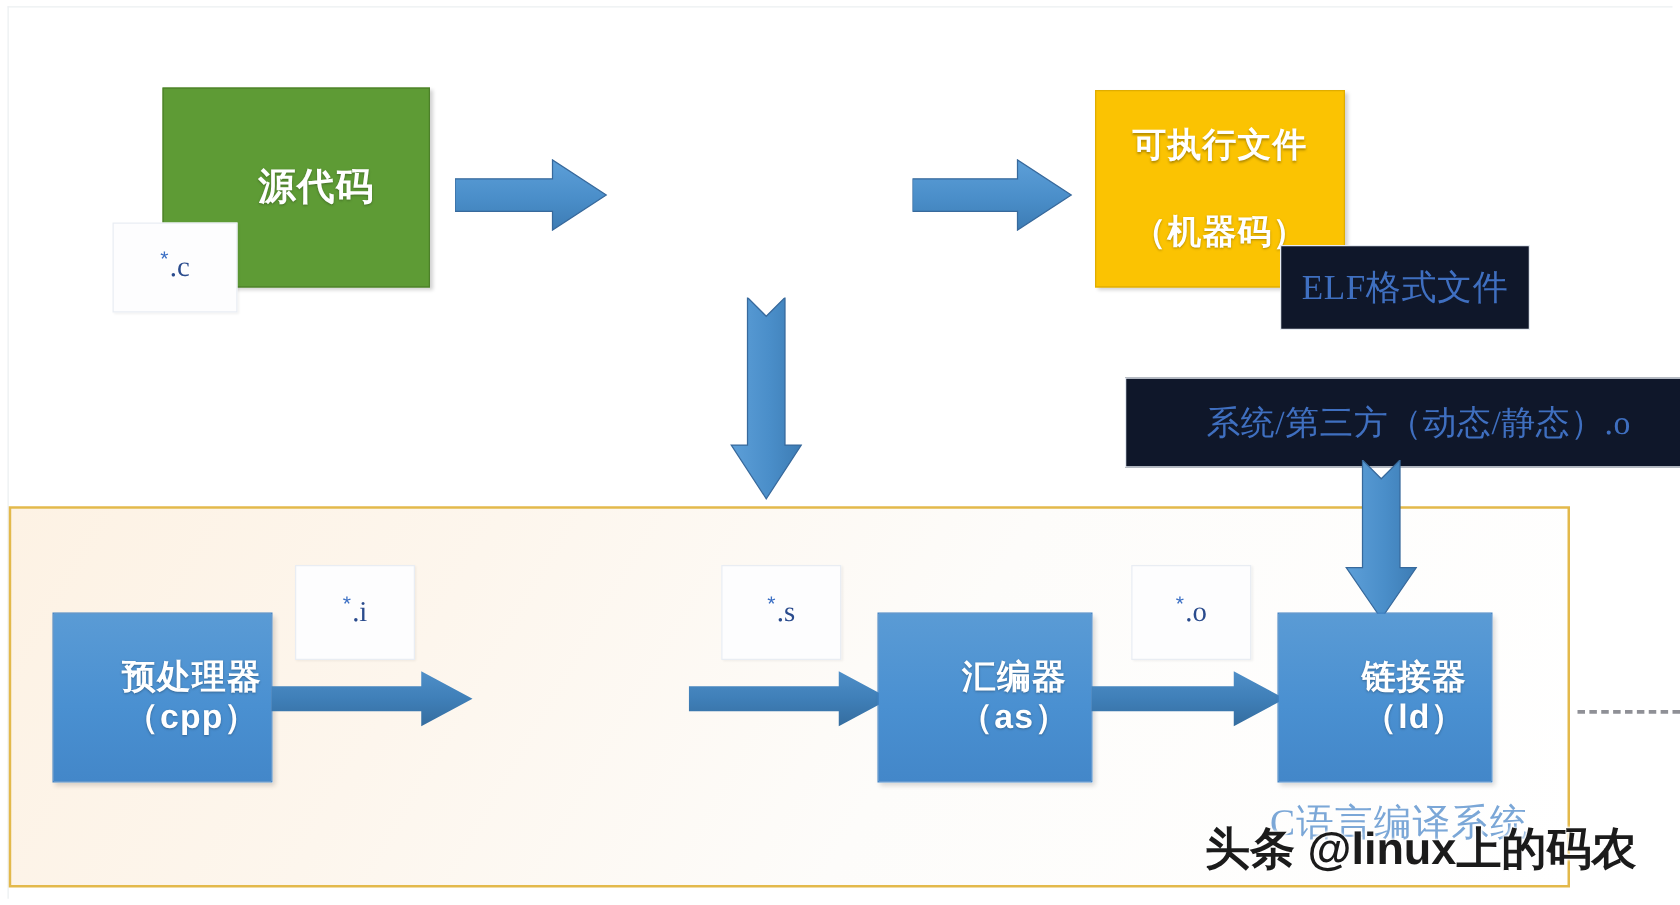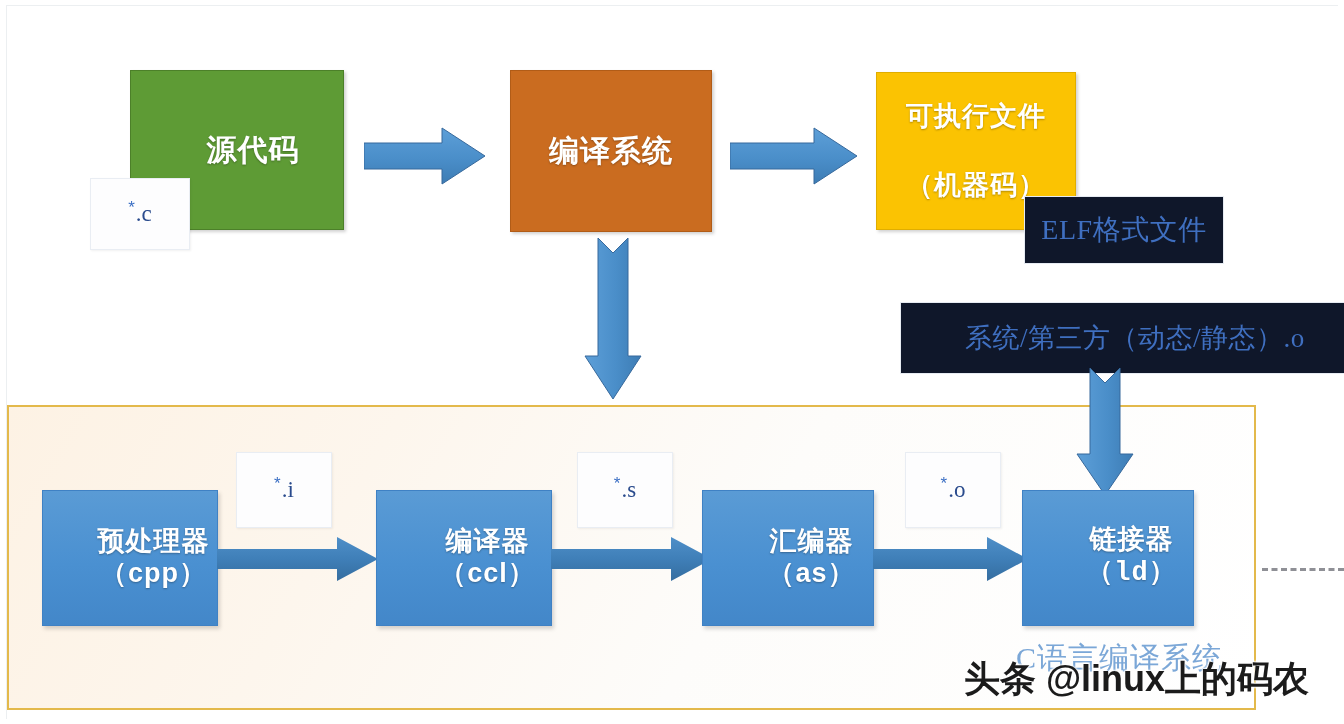--- a/index.html
+++ b/index.html
@@ -190,23 +190,20 @@
         <linearGradient id="ag1" x1="0" y1="0" x2="0" y2="1">
           <stop offset="0%" stop-color="#5d9fd8"></stop>
           <stop offset="55%" stop-color="#4a8ec9"></stop>
           <stop offset="100%" stop-color="#3d7cb4"></stop>
         </linearGradient>
       </defs>
       <path d="M0,17 L78,17 L78,2 L121,30 L78,58 L78,43 L0,43 Z" fill="url(#ag1)" stroke="#37699c" stroke-width="1"></path>
     </svg>
   </div>
 
-  <div class="pbox box-orange" style="left:510px; top:70px; width:202px; height:162px;">
-    <span class="l1">编译系统</span>
-  </div>
 
   <div class="arrow-r" style="left:730px; top:126px;">
     <svg width="128" height="60" viewBox="0 0 128 60">
       <path d="M0,17 L84,17 L84,2 L127,30 L84,58 L84,43 L0,43 Z" fill="url(#ag1)" stroke="#37699c" stroke-width="1"></path>
     </svg>
   </div>
 
   <div class="pbox box-yellow" style="left:876px; top:72px; width:200px; height:158px;">
     <span class="l1">可执行文件</span>
     <span class="l2">（机器码）</span>
@@ -251,24 +248,20 @@
         <linearGradient id="ag3" x1="0" y1="0" x2="0" y2="1">
           <stop offset="0%" stop-color="#4f8fc8"></stop>
           <stop offset="50%" stop-color="#3f7fb8"></stop>
           <stop offset="100%" stop-color="#356d9f"></stop>
         </linearGradient>
       </defs>
       <path d="M0,13 L120,13 L120,1 L161,23 L120,45 L120,33 L0,33 Z" fill="url(#ag3)"></path>
     </svg>
   </div>
 
-  <div class="pbox box-blue" style="left:376px; top:490px; width:176px; height:136px;">
-    <span class="l1">编译器</span>
-    <span class="l2">（ccl）</span>
-  </div>
 
   <div class="callout" style="left:577px; top:452px; width:96px; height:76px;">
     <span class="star">*</span>
     <span>.s</span>
   </div>
 
   <div class="arrow-r" style="left:551px; top:536px;">
     <svg width="162" height="46" viewBox="0 0 162 46">
       <path d="M0,13 L120,13 L120,1 L161,23 L120,45 L120,33 L0,33 Z" fill="url(#ag3)"></path>
     </svg>
@@ -283,21 +276,21 @@
     <span class="star">*</span>
     <span>.o</span>
   </div>
 
   <div class="arrow-r" style="left:873px; top:536px;">
     <svg width="156" height="46" viewBox="0 0 156 46">
       <path d="M0,13 L114,13 L114,1 L155,23 L114,45 L114,33 L0,33 Z" fill="url(#ag3)"></path>
     </svg>
   </div>
 
-  <div class="pbox box-blue" style="left:1022px; top:490px; width:172px; height:136px;font-family:Liberation Mono, monospace;">
+  <div class="pbox box-blue" style="left:1022px; top:490px; width:172px; height:136px;">
     <span class="l1">链接器</span>
     <span class="l2">（ld）</span>
   </div>
 
   <div class="group-label">C语言编译系统</div>
 
   <div class="dash-line"></div>
 
   <div class="watermark">头条 @linux上的码农</div>
 

